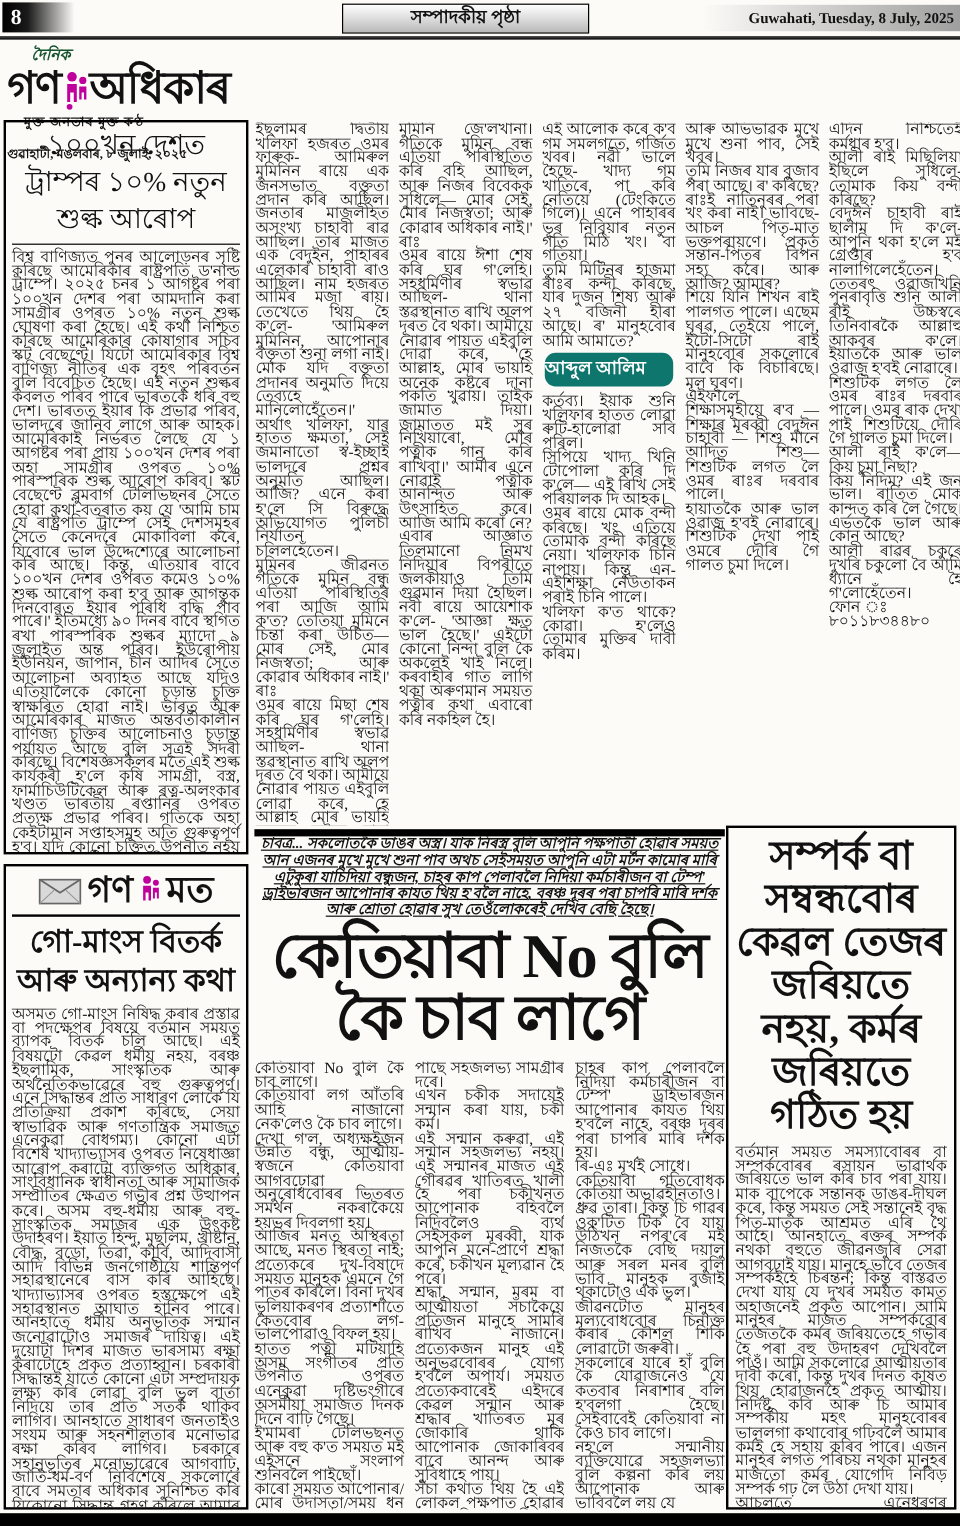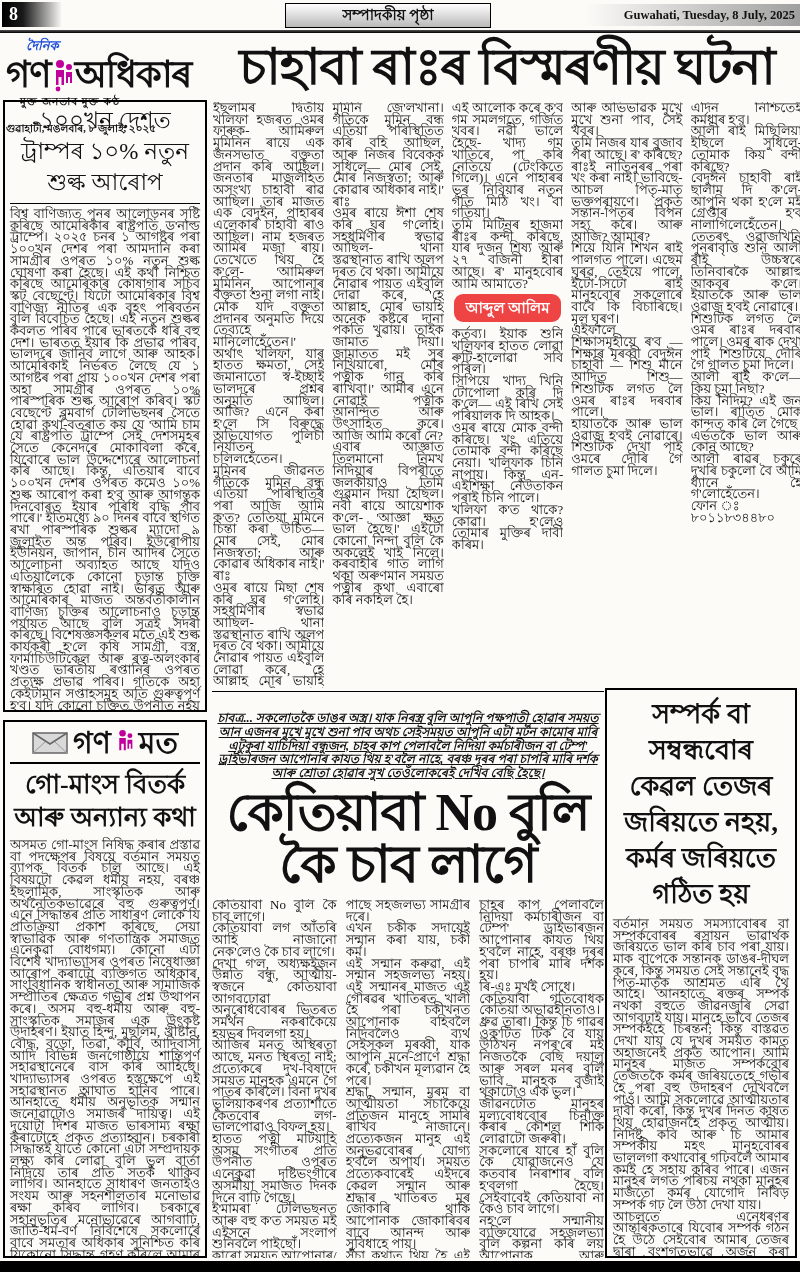--- a/index.html
+++ b/index.html
@@ -16,21 +16,21 @@
     text-align:center; font-weight:bold; font-size:15px; line-height:23px; }
   .dateline-en { position:absolute; right:0px; top:4px; width:215px; height:22px;
     background:linear-gradient(to right,#fcfbf8,#9f9f9f);
     font-family:Liberation Serif, serif;
     font-weight:bold; font-size:12.5px; line-height:22px; text-align:right; padding-right:5px; }
   .top-rule { position:absolute; left:0; top:30px; width:800px; height:3px;
     background:linear-gradient(#555,#000); }
 
   
   .masthead { position:absolute; left:6px; top:36px; width:202px; }
-  .mast-daily { color:#1d4ed8; font-weight:bold; font-size:13px; margin-left:20px; font-style:italic; }
+  .mast-daily { color:#14532d; font-weight:bold; font-size:13px; margin-left:20px; font-style:italic; }
   .mast-row { display:flex; align-items:flex-end; }
   .mast-word { font-size:37px; font-weight:bold; line-height:36px; letter-spacing:-1px; }
   .mast-icon { width:22px; height:34px; margin:0 1px; }
   .mast-tagline { font-size:10.5px; font-weight:bold; letter-spacing:1px; margin-left:14px; margin-top:1px; }
   .mast-date { font-size:10.5px; font-weight:bold; margin-top:10px; }
 
   .main-headline { position:absolute; left:218px; top:38px; width:578px; height:58px;
     font-size:50px; font-weight:bold; text-align:center; line-height:58px; letter-spacing:-1px; }
 
   
@@ -50,42 +50,42 @@
   .gm-word { font-size:30px; font-weight:bold; line-height:32px; }
   .gm-headline { font-size:26px; line-height:33px; font-weight:bold; text-align:center; margin:4px 0 5px 0; }
   .gm-sig { text-align:right; font-weight:bold; font-size:13px; margin-top:4px; }
   .gm-detail { font-size:9.5px; line-height:12px;font-style:italic; }
   .gm-phone { text-align:right; font-size:9.5px; font-weight:bold; margin-top:1px; }
 
   
   .main-article { position:absolute; left:213px; top:102px; width:589px; height:586px;
     display:flex; gap:8px; overflow:hidden; }
   .main-article .col { flex:1; overflow:hidden; }
-  .byline-box { background:#ef4444; color:#fff; border-radius:9px; text-align:center;
+  .byline-box { background:#0f766e; color:#fff; border-radius:9px; text-align:left;
     font-size:15px; font-weight:bold; line-height:28px; height:28px; margin:5px 2px 6px 2px; }
 
   
   .no-article { position:absolute; left:212px; top:691px; width:392px; height:567px;
-    border-top:1px solid #000000; padding-top:20px; overflow:hidden; }
+    border-top:6px solid #000000; padding-top:0; overflow:hidden; }
   .standfirst { font-size:12.3px; line-height:13.8px; font-weight:bold; font-style:italic;
     text-decoration:underline; text-align:center; padding:0 2px; }
   .no-headline { font-size:52px; font-weight:bold; text-align:center; line-height:52px; margin:6px 0 8px 0; letter-spacing:-1px; }
   .no-cols { display:flex; gap:9px; height:408px; overflow:hidden; }
   .no-cols .col { flex:1; overflow:hidden; }
   .photo-byline { display:flex; align-items:center; gap:4px; margin:5px 0; }
   .author-photo { width:38px; height:50px; background:linear-gradient(#d8d6d0,#b5b3ac); border:1px solid #777; flex:none; }
   .photo-byline .bbox { flex:1; background:#000; height:30px; border-radius:4px; display:flex; align-items:center; justify-content:center; }
   .photo-byline .bbox-inner { border:1px solid #fff; border-radius:3px; color:#fff; font-weight:bold;
     font-size:14px; line-height:22px; padding:0 10px;text-decoration:underline; }
   .english-quote { font-family:"Liberation Sans","DejaVu Sans",sans-serif; font-size:10.3px; line-height:13px;margin-top:46px; }
 
   
   .relations-box { position:absolute; left:605px; top:688px; width:192px; height:570px;
     border:2px solid #000; padding:4px 6px; overflow:hidden; }
-  .rel-headline { font-size:27px; line-height:36px; font-weight:bold; text-align:center; margin:2px 0 6px 0; }
+  .rel-headline { font-size:33px; line-height:36px; font-weight:bold; text-align:center; margin:2px 0 6px 0; }
 
   .bottom-bar { position:absolute; left:0; top:1261px; width:800px; height:11px; background:#000; }
 
   svg { display:block; }
 </style>
 </head>
 <body>
 
 <div id="page">
 
@@ -106,21 +106,20 @@
           <path d="M14 13 L20 13 L20 24 L18 24 L18 18 L16 18 L16 24 L14 24 Z" fill="#c0009c"></path>
           <circle cx="6" cy="30" r="2.4" fill="#c0009c"></circle>
         </svg>
       </span>
       <span class="mast-word">অধিকাৰ</span>
     </div>
     <div class="mast-tagline">মুক্ত জনতাৰ মুক্ত কণ্ঠ</div>
     <div class="mast-date">গুৱাহাটী, মঙলবাৰ, ৮ জুলাই, ২০২৫</div>
   </div>
 
-  <div class="main-headline">চাহাবা ৰাঃৰ বিস্মৰণীয় ঘটনা</div>
 
   <div class="tariff-box">
     <div class="tariff-headline">১০০খন দেশত ট্ৰাম্পৰ ১০% নতুন শুল্ক আৰোপ</div>
     <div class="smallbody">বিশ্ব বাণিজ্যত পুনৰ আলোড়নৰ সৃষ্টি কৰিছে আমেৰিকাৰ ৰাষ্ট্ৰপতি ড'নাল্ড ট্ৰাম্পে। ২০২৫ চনৰ ১ আগষ্টৰ পৰা ১০০খন দেশৰ পৰা আমদানি কৰা সামগ্ৰীৰ ওপৰত ১০% নতুন শুল্ক ঘোষণা কৰা হৈছে। এই কথা নিশ্চিত কৰিছে আমেৰিকাৰ কোষাগাৰ সচিব স্কট বেছেণ্টে। যিটো আমেৰিকাৰ বিশ্ব বাণিজ্য নীতিৰ এক বৃহৎ পৰিবৰ্তন বুলি বিবেচিত হৈছে। এই নতুন শুল্কৰ কবলত পৰিব পাৰে ভাৰতকে ধৰি বহু দেশ। ভাৰতত ইয়াৰ কি প্ৰভাৱ পৰিব, ভালদৰে জানিব লাগে আৰু আহক। আমেৰিকাই নিৰ্ভৰত লৈছে যে ১ আগষ্টৰ পৰা প্ৰায় ১০০খন দেশৰ পৰা অহা সামগ্ৰীৰ ওপৰত ১০% পাৰস্পৰিক শুল্ক আৰোপ কৰিব। স্কট বেছেণ্টে ব্লুমবাৰ্গ টেলিভিছনৰ সৈতে হোৱা কথা-বতৰাত কয় যে 'আমি চাম যে ৰাষ্ট্ৰপতি ট্ৰাম্পে সেই দেশসমূহৰ সৈতে কেনেদৰে মোকাবিলা কৰে, যিবোৰে ভাল উদ্দেশ্যেৰে আলোচনা কৰি আছে। কিন্তু, এতিয়াৰ বাবে ১০০খন দেশৰ ওপৰত কমেও ১০% শুল্ক আৰোপ কৰা হ'ব আৰু আগন্তুক দিনবোৰত ইয়াৰ পৰিধি বৃদ্ধি পাব পাৰে।' ইতিমধ্যে ৯০ দিনৰ বাবে স্থগিত ৰখা পাৰস্পৰিক শুল্কৰ ম্যাদো ৯ জুলাইত অন্ত পৰিব। ইউৰোপীয় ইউনিয়ন, জাপান, চীন আদিৰ সৈতে আলোচনা অব্যাহত আছে যদিও এতিয়ালৈকে কোনো চূড়ান্ত চুক্তি স্বাক্ষৰিত হোৱা নাই। ভাৰত আৰু আমেৰিকাৰ মাজত অন্তৰ্বৰ্তীকালীন বাণিজ্য চুক্তিৰ আলোচনাও চূড়ান্ত পৰ্যায়ত আছে বুলি সূত্ৰই সদৰী কৰিছে। বিশেষজ্ঞসকলৰ মতে এই শুল্ক কাৰ্যকৰী হ'লে কৃষি সামগ্ৰী, বস্ত্ৰ, ফাৰ্মাচিউটিকেল আৰু ৰত্ন-অলংকাৰ খণ্ডত ভাৰতীয় ৰপ্তানিৰ ওপৰত প্ৰত্যক্ষ প্ৰভাৱ পৰিব। গতিকে অহা কেইটামান সপ্তাহসমূহ অতি গুৰুত্বপূৰ্ণ হ'ব। যদি কোনো চুক্তিত উপনীত নহয় তেন্তে ভাৰতীয় ৰপ্তানিকাৰকসকলে বৃহৎ লোকচানৰ সন্মুখীন হ'বলগীয়া হ'ব পাৰে।</div>
   </div>
 
   <div class="ganamat-box">
     <div class="gm-logo-row">
       <span>
         <svg width="36" height="22" viewBox="0 0 36 22">

